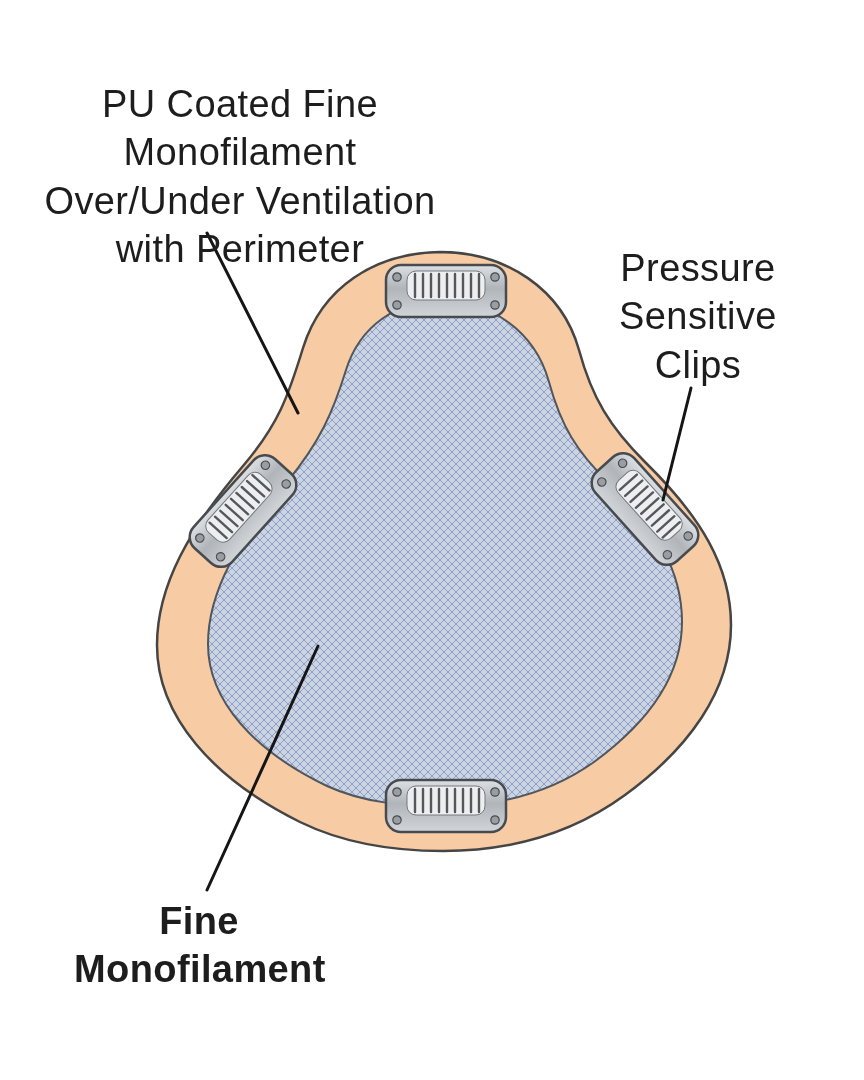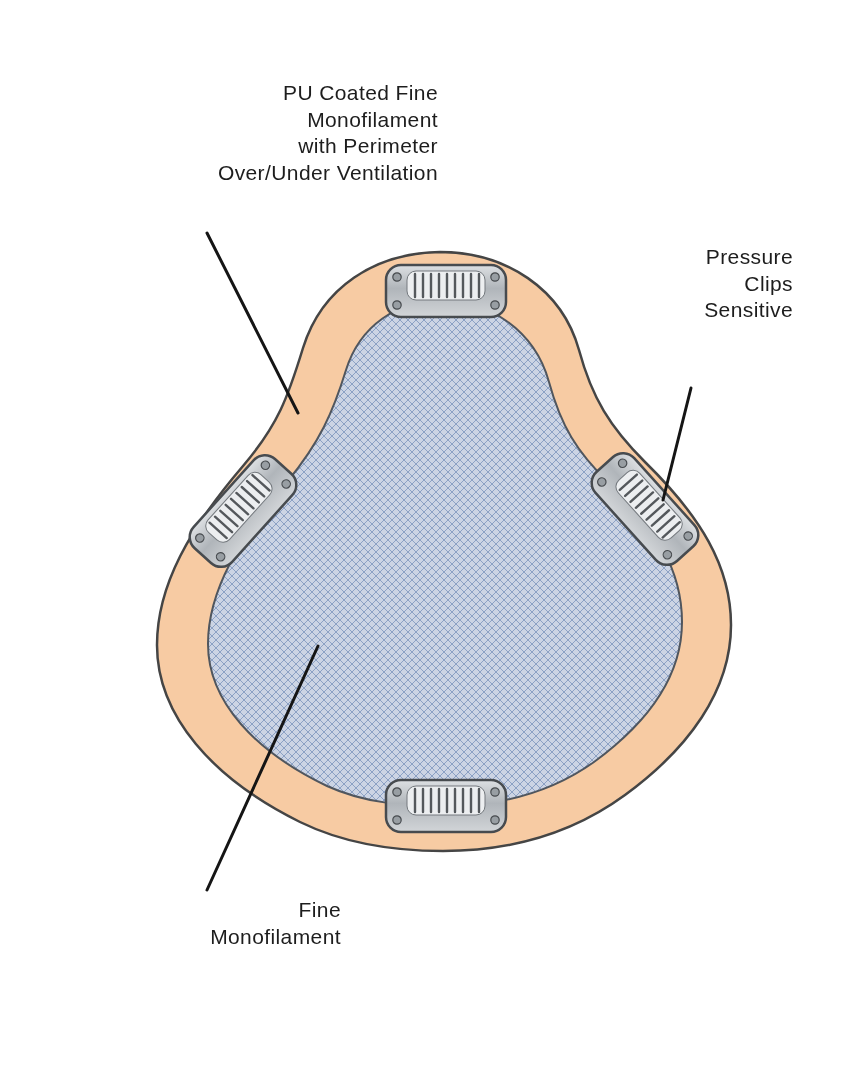--- a/index.html
+++ b/index.html
@@ -6,30 +6,30 @@
   .stage{
     position:relative;
     width:864px;height:1080px;
     background:#ffffff;
     font-family:"Liberation Sans", sans-serif;
     overflow:hidden;
   }
   .stage svg{position:absolute;left:0;top:0;}
   .label{
     position:absolute;
-    text-align:right;
-    font-size:21px;
+    text-align:center;
+    font-size:38px;
     line-height:1.27;
     letter-spacing:0.4px;
     color:#1d1d1d;
     font-weight:400;
   }
   .label-pu{left:42px;top:80px;width:396px;}
   .label-clips{left:603px;top:244px;width:190px;}
-  .label-fine{left:91px;top:897px;width:250px;}
+  .label-fine{left:74px;top:897px;width:250px;font-weight:bold;}
 </style>
 </head>
 <body>
 
 <div class="stage">
 
   <svg width="864" height="1080" viewBox="0 0 864 1080">
     <defs>
       <pattern id="mesh" width="8" height="8" patternUnits="userSpaceOnUse">
         <rect width="8" height="8" fill="#ccd4e4"></rect>
@@ -92,28 +92,28 @@
     </g>
 
     <line x1="207" y1="233" x2="298" y2="413" stroke-width="3" stroke-linecap="round" stroke="#151515"></line>
     <line x1="691" y1="388" x2="663" y2="500" stroke-width="3" stroke-linecap="round" stroke="#151515"></line>
     <line x1="318" y1="646" x2="207" y2="890" stroke-width="3" stroke-linecap="round" stroke="#151515"></line>
   </svg>
 
   <div class="label label-pu">
     <div>PU Coated Fine</div>
     <div>Monofilament</div>
+    <div>Over/Under Ventilation</div>
     <div>with Perimeter</div>
-    <div>Over/Under Ventilation</div>
   </div>
 
   <div class="label label-clips">
     <div>Pressure</div>
+    <div>Sensitive</div>
     <div>Clips</div>
-    <div>Sensitive</div>
   </div>
 
   <div class="label label-fine">
     <div>Fine</div>
     <div>Monofilament</div>
   </div>
 
 </div>
 
 </body></html>

